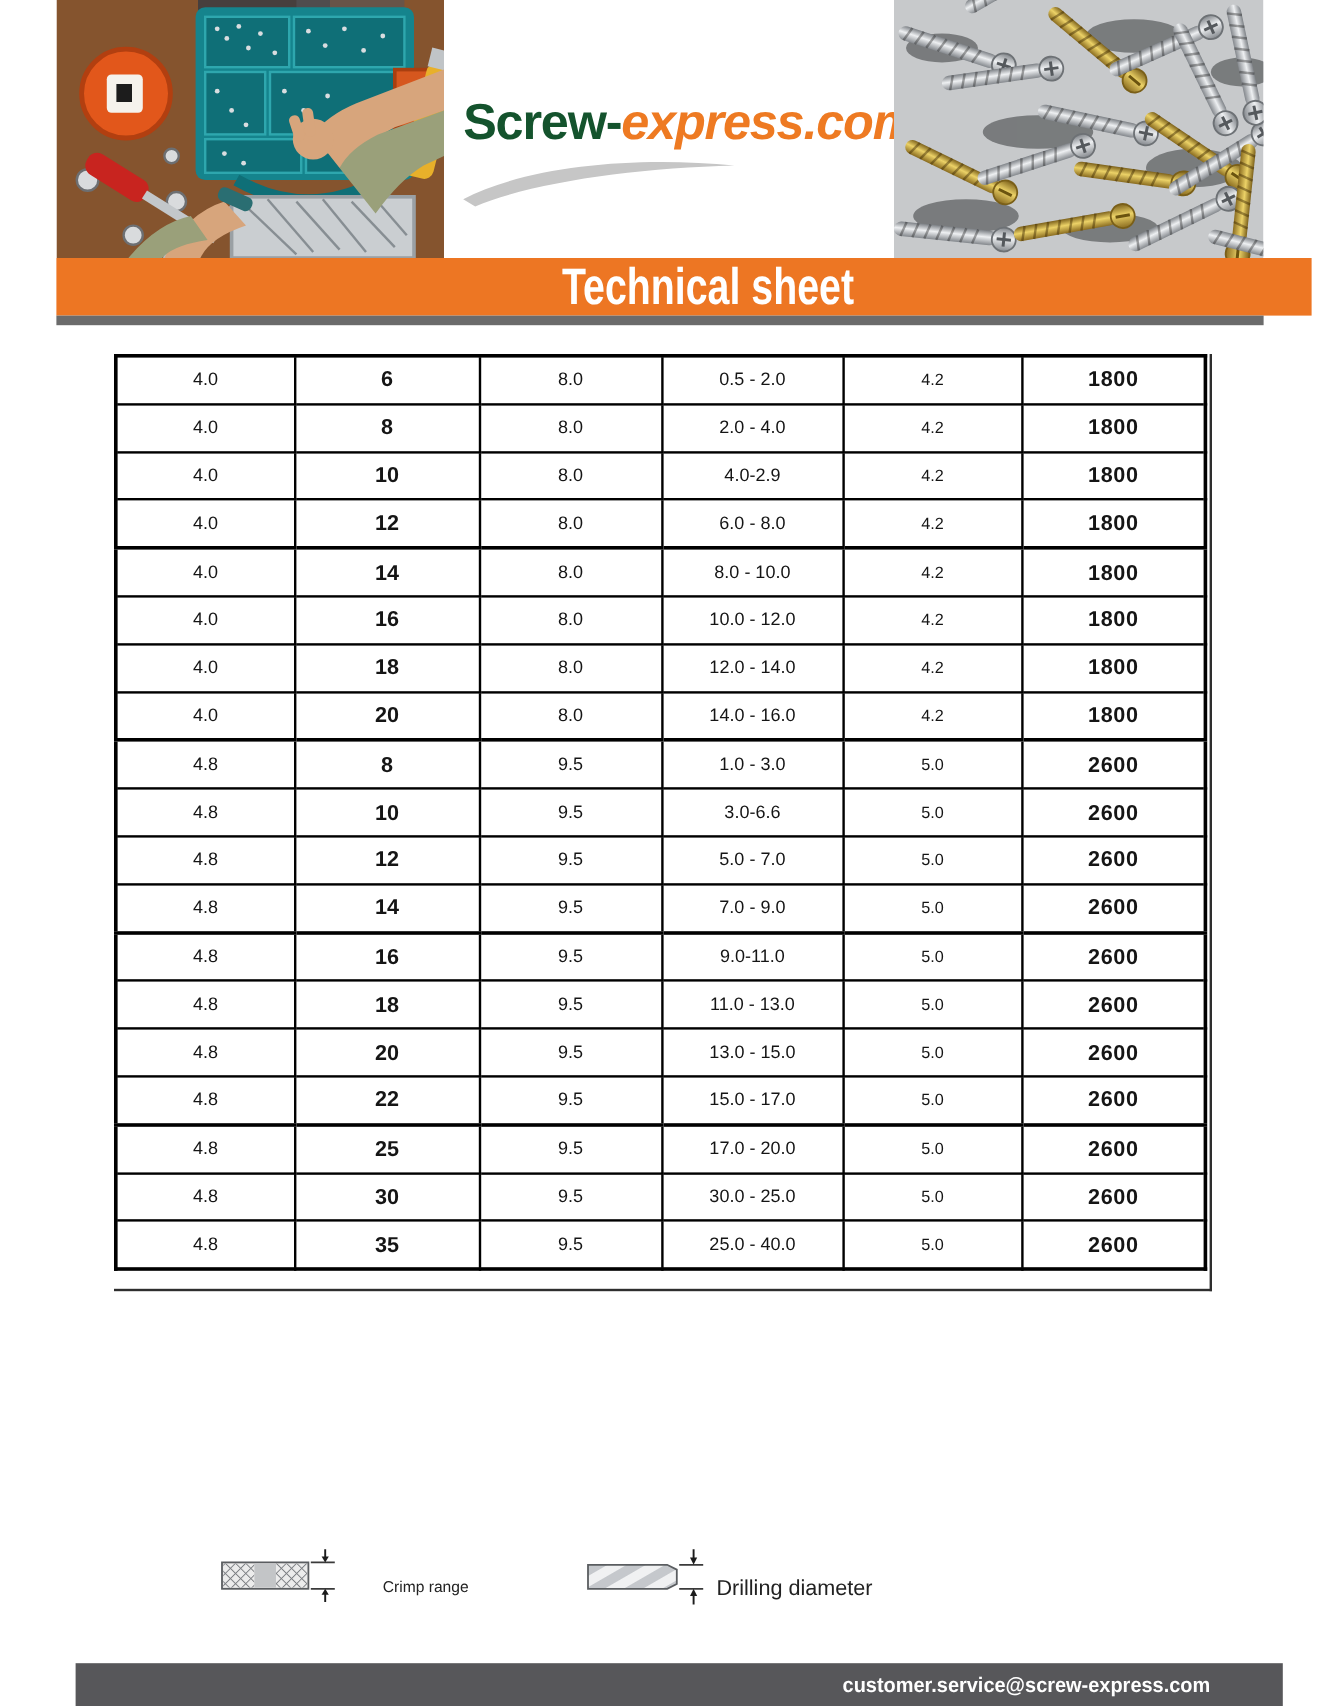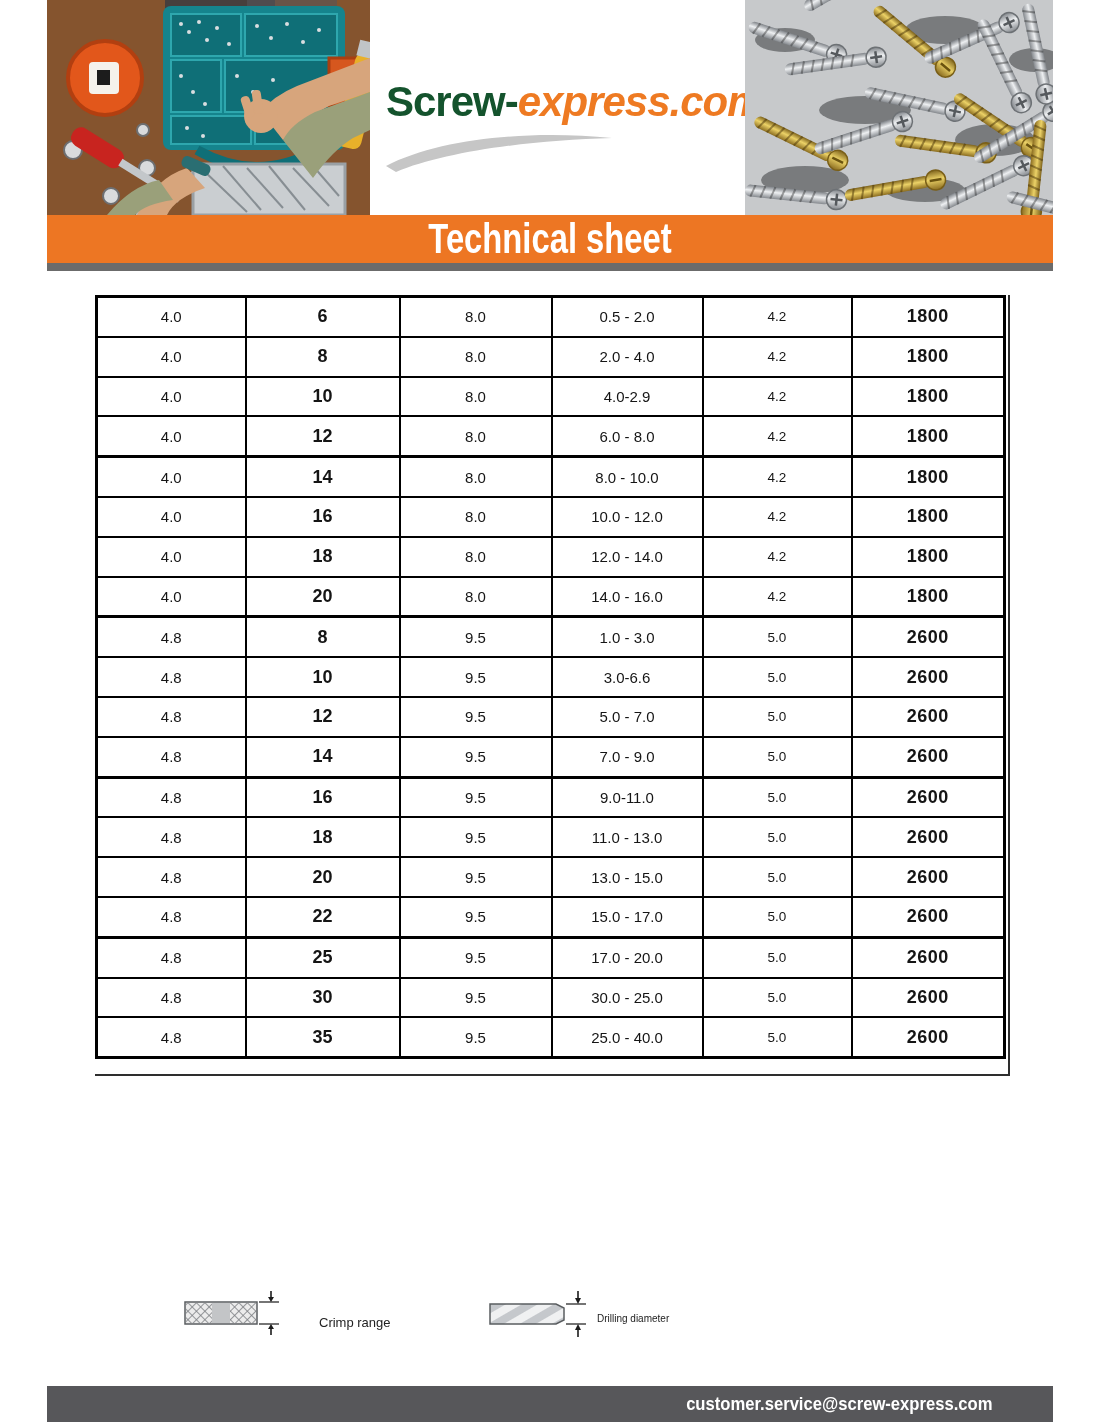--- a/index.html
+++ b/index.html
@@ -12,21 +12,21 @@
   .photo-right{left:745px;width:308px;}
   .logo-block{position:absolute;left:370px;top:0;width:375px;height:215px;background:#fff;}
   .logo-text{position:absolute;left:16px;top:78px;white-space:nowrap;
              font-size:42px;font-weight:700;letter-spacing:-1px;}
   .logo-prefix{color:#14532d;}
   .logo-suffix{color:#ee7a22;font-style:italic;}
   .logo-swoosh{position:absolute;left:10px;top:126px;}
 
   
   .banner{position:absolute;left:47px;top:215px;width:1006px;height:48px;background:#ed7623;
-          display:flex;align-items:flex-end;justify-content:center;}
+          display:flex;align-items:flex-end;justify-content:center;padding-left:40px;}
   .banner-title{color:#ffffff;font-weight:700;font-size:42px;line-height:48px;
                 transform:scale(0.78,1.02);white-space:nowrap;}
   .banner-strip{position:absolute;left:47px;top:263px;width:1006px;height:8px;background:#6b6b6b;}
 
   
   .table-wrap{position:absolute;left:95px;top:295px;
               border-right:2px solid #2e2e2e;border-bottom:2px solid #2e2e2e;
               padding:0 2px 15px 0;}
   table.spec{border-collapse:collapse;table-layout:fixed;width:908px;background:#fff;
              border:3px solid #000;}
@@ -36,24 +36,24 @@
   table.spec td:nth-child(5){font-size:13.5px;}
   table.spec td:nth-child(6){font-weight:700;font-size:18px;letter-spacing:.5px;}
   table.spec tr:nth-child(4n) td{border-bottom-width:3px;}
 
   
   .legend-item{position:absolute;}
   .legend-label{position:absolute;font-size:13px;color:#222;white-space:nowrap;margin-left:12px;}
   .crimp-svg{left:183px;top:1290px;}
   .crimp-label{left:307px;top:1315px;}
   .drill-svg{left:486px;top:1288px;}
-  .drill-label{left:585px;top:1313px;font-size:10px;}
+  .drill-label{left:585px;top:1313px;font-size:18px;}
 
   
-  .footer{position:absolute;left:47px;top:1386px;width:1006px;height:36px;background:#57575a;
+  .footer{position:absolute;left:63px;top:1386px;width:1006px;height:36px;background:#57575a;
           display:flex;align-items:center;justify-content:flex-end;}
   .footer-email{color:#ffffff;font-weight:700;font-size:17.5px;margin-right:60px;
                 transform:scaleX(.95);transform-origin:right center;white-space:nowrap;}
 </style>
 </head>
 <body>
 
 <div class="page">
 
   <div class="photo photo-left">

